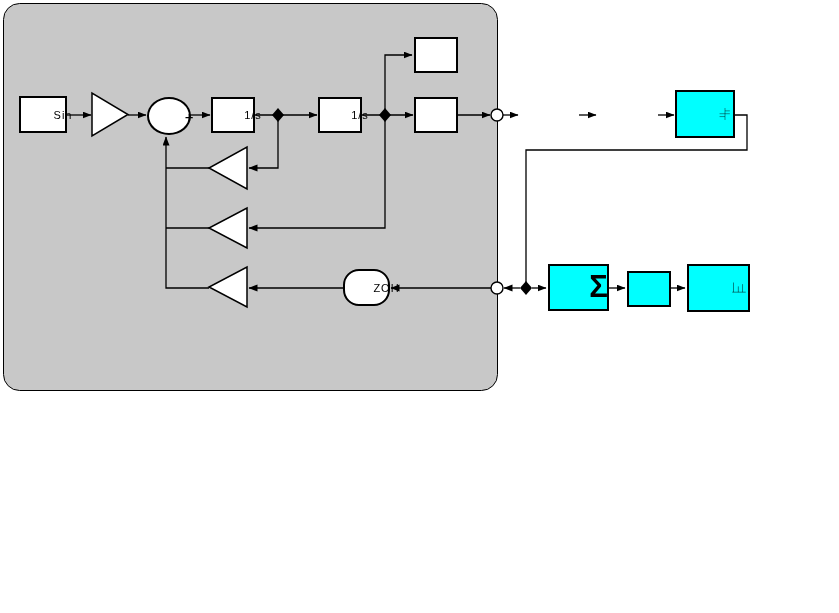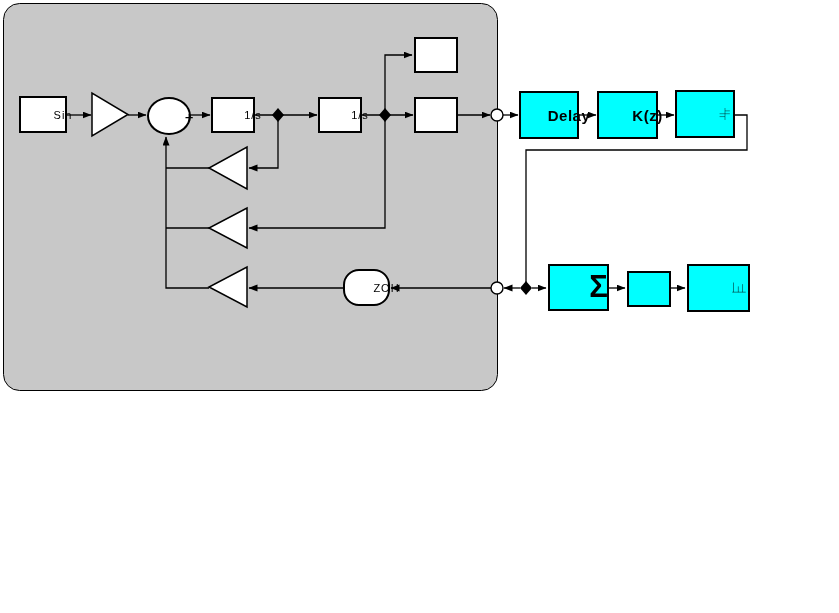--- a/index.html
+++ b/index.html
@@ -112,27 +112,21 @@
       <path d="M1,22 H11 M21,17 H31" fill="none" stroke="#000" stroke-width="1.4"></path>
       <path d="M3,25 L29,3" fill="none" stroke="#000" stroke-width="1.4"></path>
       <polygon points="21,8.5 17.2,15.5 13.8,10.8" fill="#000"></polygon>
     </svg>
   </div>
 
   <div class="block lbl-small" style="left:343px;top:269px;width:47px;height:37px;border-radius:16px;">
     <span>ZOH</span>
   </div>
 
-  <div class="block cyan lbl-bold" style="left:519px;top:91px;width:60px;height:48px;">
-    <span>Delay</span>
-  </div>
 
-  <div class="block cyan lbl-bold" style="left:597px;top:91px;width:61px;height:48px;">
-    <span>K(z)</span>
-  </div>
 
   <div class="block cyan" style="left:675px;top:90px;width:60px;height:48px;">
     <svg class="icon-svg" width="56" height="44" viewBox="0 0 56 44">
       <path d="M28,1 V43 M28,11 H45 M9,21 H45 M9,31 H28" fill="none" stroke="#000" stroke-width="1.5"></path>
     </svg>
   </div>
 
   <div class="block cyan sigma-glyph" style="left:548px;top:264px;width:61px;height:47px;">
     <span>Σ</span>
   </div>

